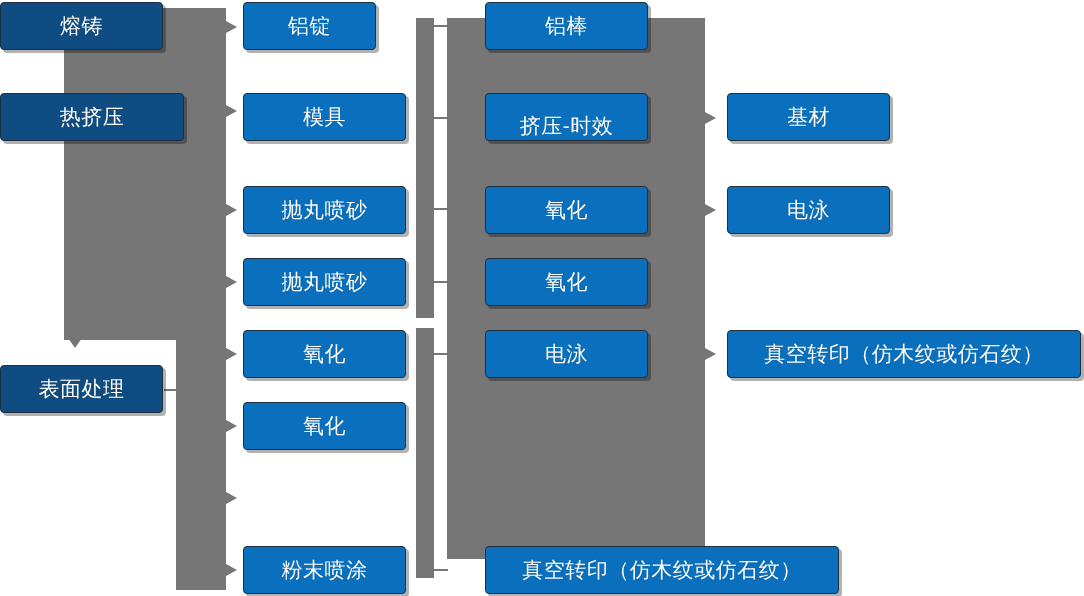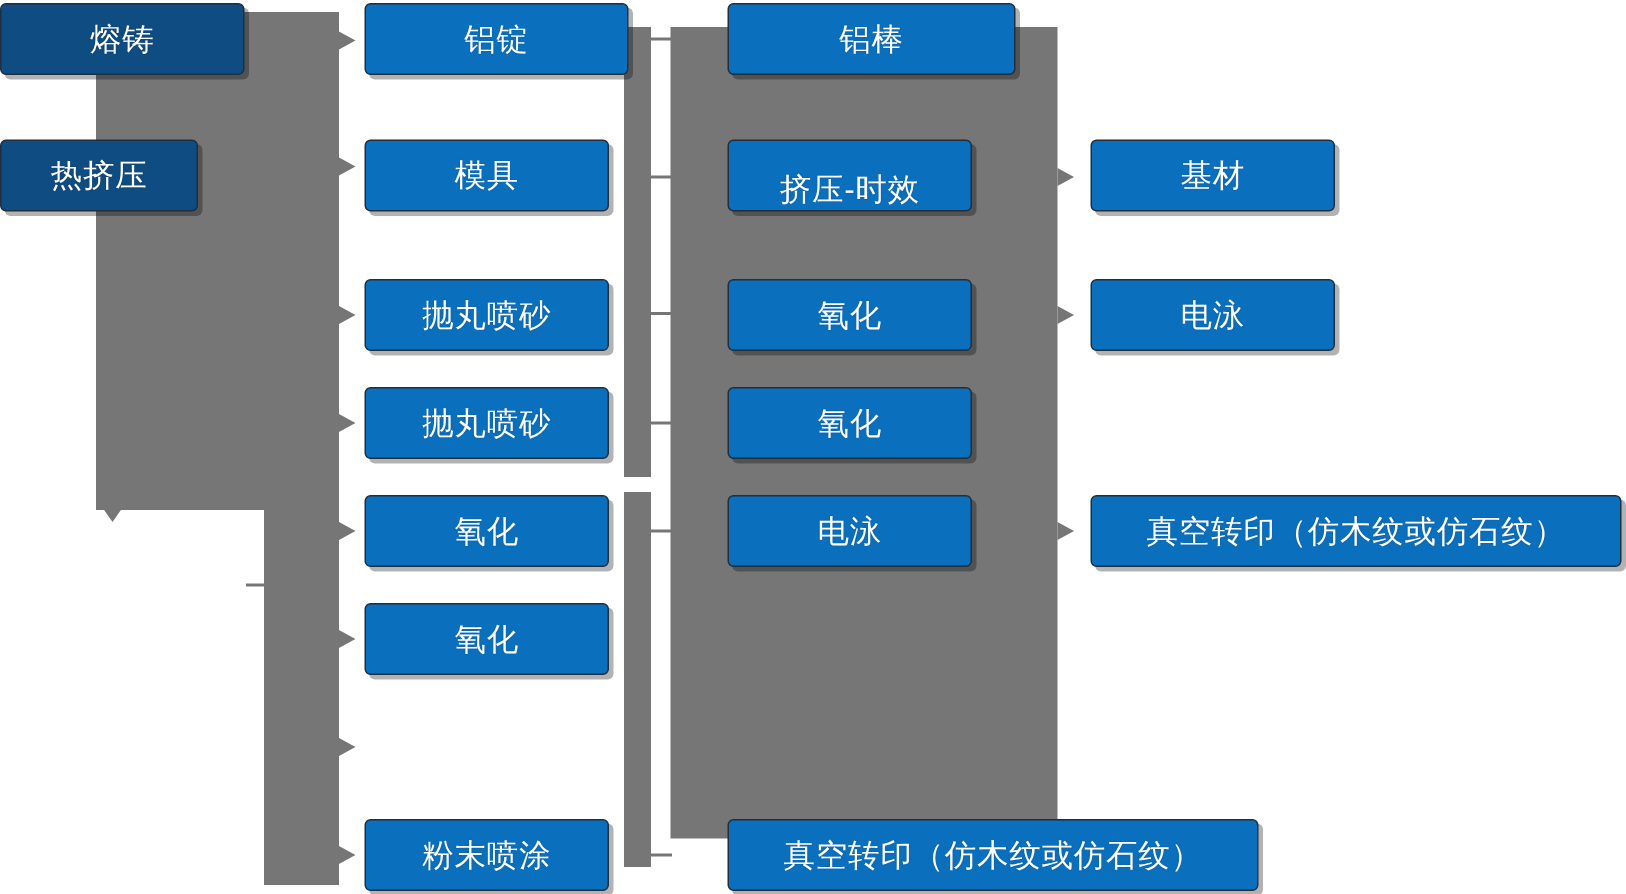--- a/index.html
+++ b/index.html
@@ -106,26 +106,29 @@
   <div class="gray" style="left:447px; top:18px; width:258px; height:541px;"></div>
 
   <div class="arrow-right" style="left:705px; top:112px;"></div>
   <div class="arrow-right" style="left:705px; top:204px;"></div>
   <div class="arrow-right" style="left:705px; top:348px;"></div>
 
   <div class="box dark" style="left:0px; top:2px; width:163px; height:48px;">
     <span>熔铸</span>
   </div>
 
-  <div class="box dark" style="left:0px; top:93px; width:132px; height:48px;">
+  <div class="box dark" style="left:0px; top:93px; width:184px; height:48px;">
     <span>热挤压</span>
   </div>
 
+  <div class="box dark" style="left:0px; top:365px; width:163px; height:48px;">
+    <span>表面处理</span>
+  </div>
 
-  <div class="box light" style="left:243px; top:2px; width:176px; height:48px;">
+  <div class="box light" style="left:243px; top:2px; width:133px; height:48px;">
     <span>铝锭</span>
   </div>
 
   <div class="box light" style="left:243px; top:93px; width:163px; height:48px;">
     <span>模具</span>
   </div>
 
   <div class="box light" style="left:243px; top:186px; width:163px; height:48px;">
     <span>抛丸喷砂</span>
   </div>
@@ -140,21 +143,21 @@
 
   <div class="box light" style="left:243px; top:402px; width:163px; height:48px;">
     <span>氧化</span>
   </div>
 
 
   <div class="box light" style="left:243px; top:546px; width:163px; height:48px;">
     <span>粉末喷涂</span>
   </div>
 
-  <div class="box light" style="left:485px; top:2px; width:192px; height:48px;">
+  <div class="box light" style="left:485px; top:2px; width:163px; height:48px;">
     <span>铝棒</span>
   </div>
 
   <div class="box light" style="left:485px; top:93px; width:163px; height:48px;align-items:flex-end;">
     <span>挤压-时效</span>
   </div>
 
   <div class="box light" style="left:485px; top:186px; width:163px; height:48px;">
     <span>氧化</span>
   </div>

